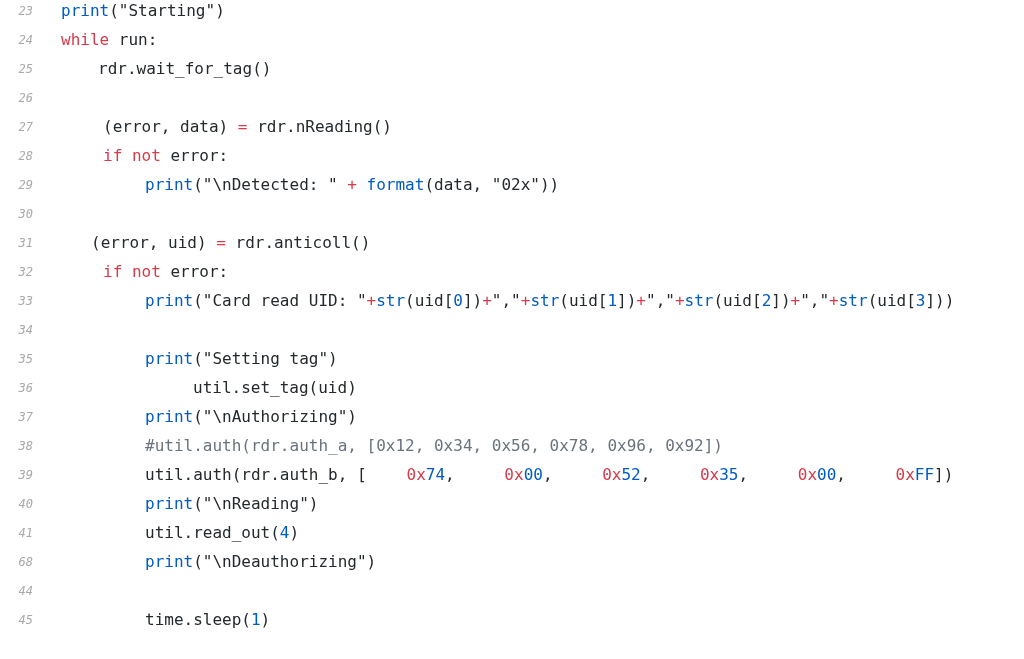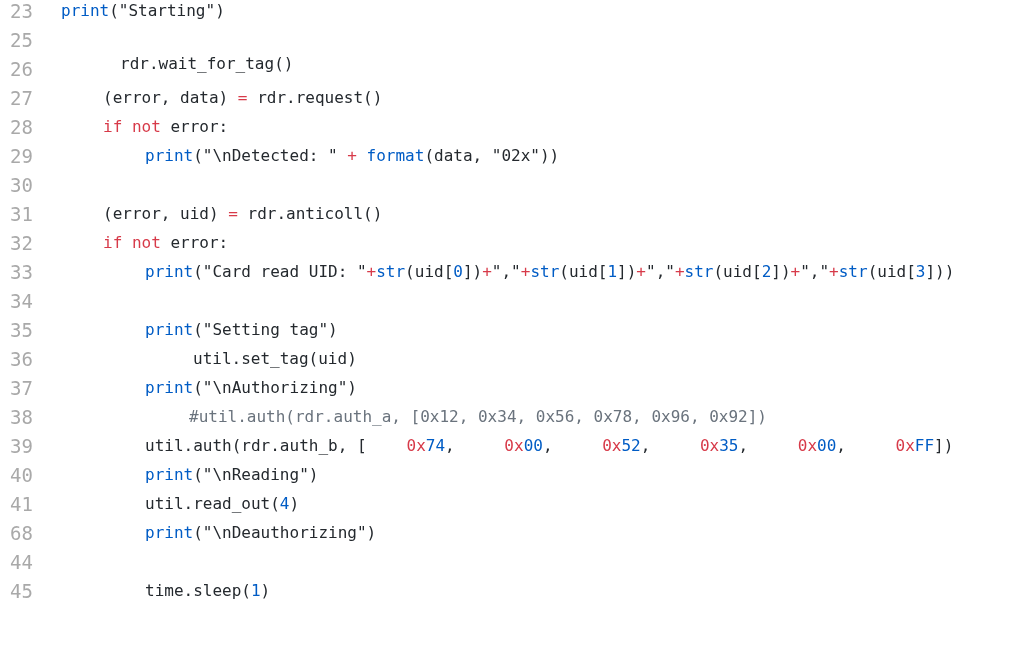--- a/index.html
+++ b/index.html
@@ -1,39 +1,40 @@
 <!DOCTYPE html>
 <html><head>
 <meta charset="utf-8">
 <style>
   html, body { margin:0; padding:0; background:#ffffff; }
   body { width:1024px; height:659px; overflow:hidden; }
   .code { position:relative; padding-top:0px; font-family:"DejaVu Sans Mono", monospace; font-size:16px; }
   .line { position:relative; height:29px; line-height:22px; white-space:pre; }
-  .ln { position:absolute; left:0; width:33px; text-align:right; color:#a9a9a9; font-size:19px; }
+  .ln { position:absolute; left:0; width:33px; text-align:right; color:#a9a9a9; font-size:12px;font-style:italic; }
   .src { position:absolute; left:61px; color:#24292e; }
   .kw { color:#d73a49; }
   .bi { color:#005cc5;text-align:right; }
   .op { color:#d73a49; }
   .num { color:#005cc5; }
   .hx { color:#d73a49;margin-left:40px; }
-  .cm { color:#6a737d;margin-left:44px; }
+  .cm { color:#6a737d; }
 </style>
 </head>
 <body>
 
 <div class="code" id="code">
     <div class="line"><span class="ln">23</span><span class="src" style="left: 61px;"><span class="bi">print</span><span>("Starting")</span></span></div>
-    <div class="line"><span class="ln">25</span><span class="src" style="left: 120px; margin-top: 24px;"><span>rdr.wait_for_tag()</span></span></div>
+    <div class="line"><span class="ln">24</span><span class="src" style="left: 61px;"><span class="kw">while</span><span> run:</span></span></div>
+    <div class="line"><span class="ln">25</span><span class="src" style="left: 98px;"><span>rdr.wait_for_tag()</span></span></div>
     <div class="line"><span class="ln">26</span><span class="src" style="left: 61px;"></span></div>
-    <div class="line"><span class="ln">27</span><span class="src" style="left: 103px;"><span>(error, data) </span><span class="op">=</span><span> rdr.request()</span></span></div>
+    <div class="line"><span class="ln">27</span><span class="src" style="left: 103px;"><span>(error, data) </span><span class="op">=</span><span> rdr.nReading()</span></span></div>
     <div class="line"><span class="ln">28</span><span class="src" style="left: 103px;"><span class="kw">if</span><span> </span><span class="kw">not</span><span> error:</span></span></div>
     <div class="line"><span class="ln">29</span><span class="src" style="left: 145px;"><span class="bi">print</span><span>("\nDetected: " </span><span class="op">+</span><span> </span><span class="bi">format</span><span>(data, "02x"))</span></span></div>
     <div class="line"><span class="ln">30</span><span class="src" style="left: 61px;"></span></div>
-    <div class="line"><span class="ln">31</span><span class="src" style="left: 103px;"><span>(error, uid) </span><span class="op">=</span><span> rdr.anticoll()</span></span></div>
+    <div class="line"><span class="ln">31</span><span class="src" style="left: 91px;"><span>(error, uid) </span><span class="op">=</span><span> rdr.anticoll()</span></span></div>
     <div class="line"><span class="ln">32</span><span class="src" style="left: 103px;"><span class="kw">if</span><span> </span><span class="kw">not</span><span> error:</span></span></div>
     <div class="line"><span class="ln">33</span><span class="src" style="left: 145px;"><span class="bi">print</span><span>("Card read UID: "</span><span class="op">+</span><span class="bi">str</span><span>(uid[</span><span class="num">0</span><span>])</span><span class="op">+</span><span>","</span><span class="op">+</span><span class="bi">str</span><span>(uid[</span><span class="num">1</span><span>])</span><span class="op">+</span><span>","</span><span class="op">+</span><span class="bi">str</span><span>(uid[</span><span class="num">2</span><span>])</span><span class="op">+</span><span>","</span><span class="op">+</span><span class="bi">str</span><span>(uid[</span><span class="num">3</span><span>]))</span></span></div>
     <div class="line"><span class="ln">34</span><span class="src" style="left: 61px;"></span></div>
     <div class="line"><span class="ln">35</span><span class="src" style="left: 145px;"><span class="bi">print</span><span>("Setting tag")</span></span></div>
     <div class="line"><span class="ln">36</span><span class="src" style="left: 145px; margin-left: 48px;"><span>util.set_tag(uid)</span></span></div>
     <div class="line"><span class="ln">37</span><span class="src" style="left: 145px;"><span class="bi">print</span><span>("\nAuthorizing")</span></span></div>
     <div class="line"><span class="ln">38</span><span class="src" style="left: 145px;"><span class="cm">#util.auth(rdr.auth_a, [0x12, 0x34, 0x56, 0x78, 0x96, 0x92])</span></span></div>
     <div class="line"><span class="ln">39</span><span class="src" style="left: 145px;"><span>util.auth(rdr.auth_b, [</span><span class="hx">0x</span><span class="num">74</span><span>, </span><span class="hx">0x</span><span class="num">00</span><span>, </span><span class="hx">0x</span><span class="num">52</span><span>, </span><span class="hx">0x</span><span class="num">35</span><span>, </span><span class="hx">0x</span><span class="num">00</span><span>, </span><span class="hx">0x</span><span class="num">FF</span><span>])</span></span></div>
     <div class="line"><span class="ln">40</span><span class="src" style="left: 145px;"><span class="bi">print</span><span>("\nReading")</span></span></div>
     <div class="line"><span class="ln">41</span><span class="src" style="left: 145px;"><span>util.read_out(</span><span class="num">4</span><span>)</span></span></div>

